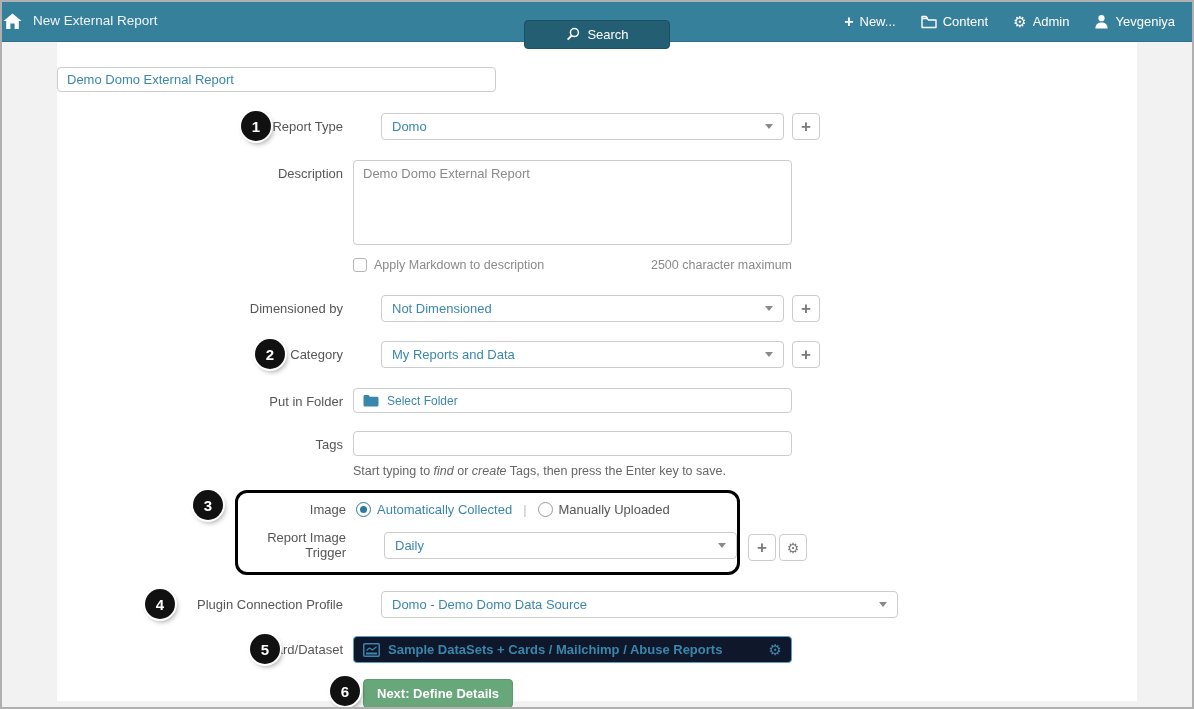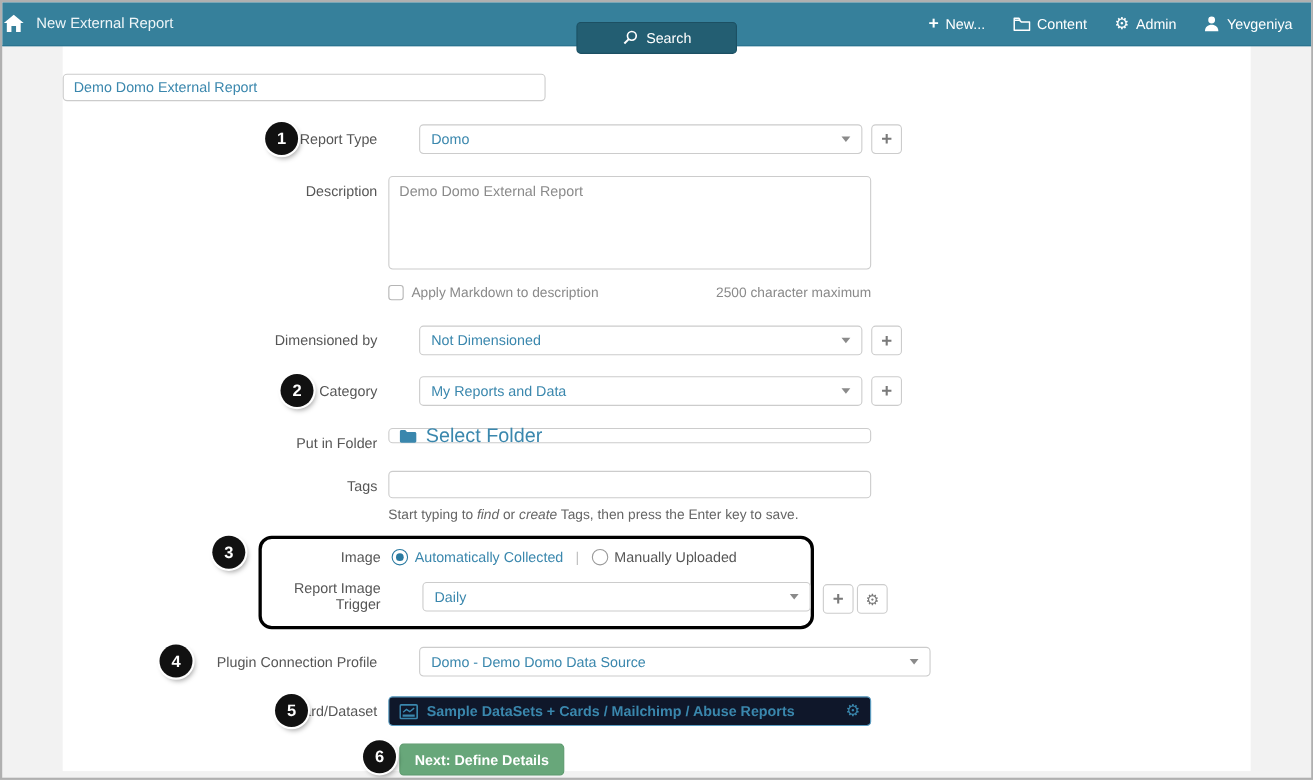--- a/index.html
+++ b/index.html
@@ -19,32 +19,32 @@
 
   
   .page { height:666px; }
   .panel { width:1080px; height:659px; margin:0 auto; background:#fff; padding-top:25px; }
 
   .row { position:relative; display:flex; align-items:flex-start; }
   .lbl { width:296px; flex-shrink:0; text-align:right; padding-right:10px; padding-top:6px; font-size:13px; color:#565656; }
 
   .text-input { width:439px; height:25px; border:1px solid #ccc; border-radius:4px; padding:2px 9px; font-size:13px; color:#3a87ad; font-family:inherit; outline:none; background:#fff; }
   .dropdown { width:403px; height:27px; border:1px solid #ccc; border-radius:4px; background:#fff; display:flex; align-items:center; padding:0 10px; font-size:13px; color:#3a87ad; cursor:pointer;margin-left:28px; }
-  .dropdown.wide { width:465px; }
+  .dropdown.wide { width:517px; }
   .caret { margin-left:auto; width:0; height:0; border-left:4px solid transparent; border-right:4px solid transparent; border-top:5px solid #8a8a8a; }
   .sq-btn { width:28px; height:27px; margin-left:8px; border:1px solid #ccc; border-radius:4px; background:#fff; color:#7a7a7a; display:flex; align-items:center; justify-content:center; cursor:pointer; flex-shrink:0; }
   .sq-btn .plus-sym { font-size:17px; font-weight:bold; line-height:1; }
   .sq-btn .gear-sym { font-size:14px; line-height:1; }
 
   .desc-area { width:439px; height:85px; border:1px solid #ccc; border-radius:4px; padding:5px 9px; font-size:13px; color:#8a8a8a; font-family:inherit; resize:none; outline:none; }
   .desc-foot { width:439px; display:flex; justify-content:space-between; align-items:center; margin-top:9px; font-size:12.5px; color:#8a8a8a; }
   .chk-wrap { display:flex; align-items:center; gap:7px; cursor:pointer; }
   .checkbox { width:14px; height:14px; border:1px solid #b5b5b5; border-radius:3px; background:#fff; flex-shrink:0; }
 
-  .folder-box { width:439px; height:14px; border:1px solid #ccc; border-radius:4px; display:flex; align-items:center; gap:8px; padding:0 9px; font-size:18px; color:#3a87ad; cursor:pointer; background:#fff; }
+  .folder-box { width:439px; height:25px; border:1px solid #ccc; border-radius:4px; display:flex; align-items:center; gap:8px; padding:0 9px; font-size:12px; color:#3a87ad; cursor:pointer; background:#fff; }
 
   .tags-hint { margin-top:8px; font-size:12.5px; color:#666; }
   .it { font-style:italic; }
 
   .badge { position:absolute; width:30px; height:30px; border-radius:50%; background:#111; color:#fff; font-size:15px; font-weight:bold; display:flex; align-items:center; justify-content:center; box-shadow:0 0 0 2px #fff, 2px 3px 5px rgba(0,0,0,.35); z-index:5; }
 
   
   .image-wrap { position:relative; }
   .image-group { margin-left:178px; width:505px; border:3px solid #000; border-radius:12px; padding:9px 0 12px; }
   .ig-row { display:flex; align-items:center; }

